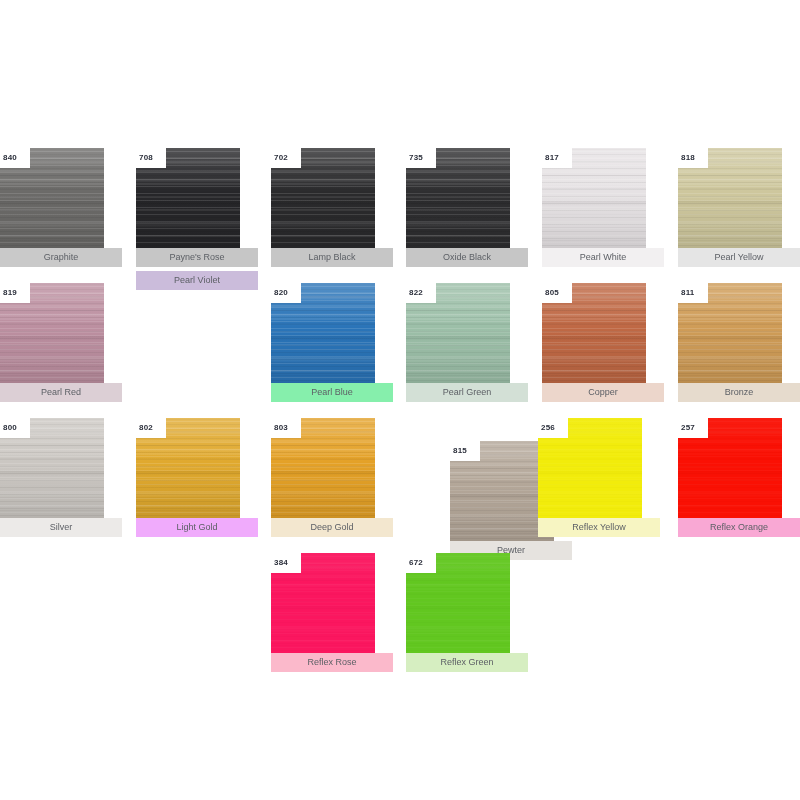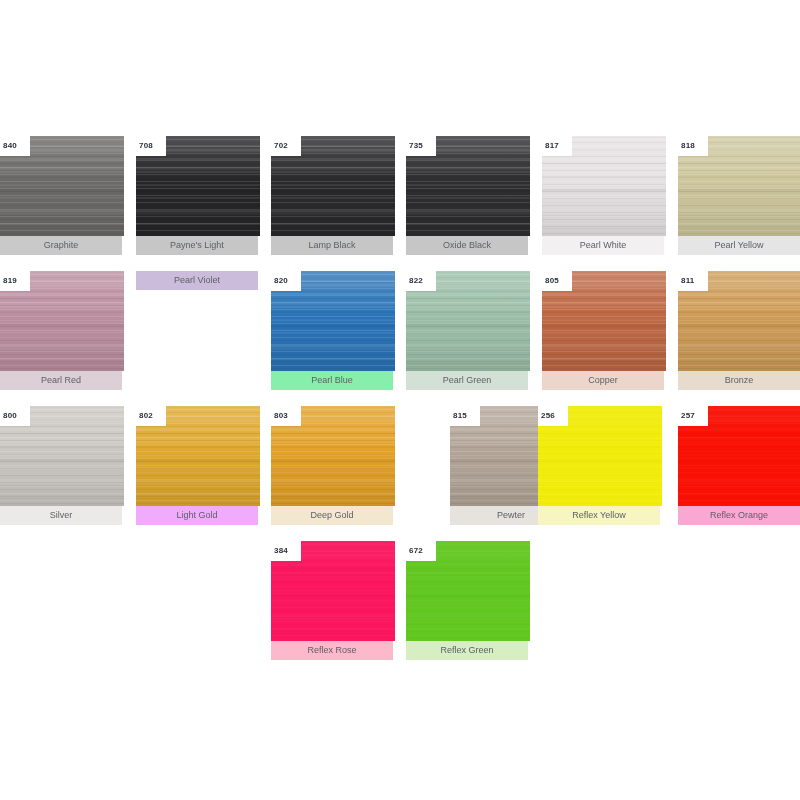--- a/index.html
+++ b/index.html
@@ -22,23 +22,24 @@
   }
 
   
   .swatch-card {
     position: absolute;
     width: 122px;
   }
 
   .swatch-paint {
     position: relative;
-    width: 124px;
+    width: 104px;
     height: 100px;
     overflow: hidden;
+    margin-top: 12px;
   }
 
   
   .paint-base {
     position: absolute;
     inset: 0;
   }
 
   
   .paint-shade {
@@ -169,21 +170,21 @@
       <div class="swatch-paint">
         <div class="paint-base" style="background: rgb(38, 38, 41);"></div>
         <div class="paint-grain"></div>
         <div class="paint-streaks"></div>
         <div class="paint-shade"></div>
         <div class="code-badge">
           <span>708</span>
         </div>
       </div>
       <div class="swatch-label" style="background: rgb(198, 198, 198);">
-        <span>Payne's Light</span>
+        <span>Payne's Rose</span>
       </div>
     </div>
     <div class="swatch-card" style="left: 271px; top: 136px;">
       <div class="swatch-paint">
         <div class="paint-base" style="background: rgb(42, 42, 44);"></div>
         <div class="paint-grain"></div>
         <div class="paint-streaks"></div>
         <div class="paint-shade"></div>
         <div class="code-badge">
           <span>702</span>
@@ -345,21 +346,21 @@
         <div class="paint-streaks"></div>
         <div class="paint-shade"></div>
         <div class="code-badge">
           <span>803</span>
         </div>
       </div>
       <div class="swatch-label" style="background: rgb(243, 231, 207);">
         <span>Deep Gold</span>
       </div>
     </div>
-    <div class="swatch-card" style="left: 406px; top: 406px; padding-left: 44px;">
+    <div class="swatch-card" style="left: 406px; top: 429px; padding-left: 44px;">
       <div class="swatch-paint">
         <div class="paint-base" style="background: rgb(179, 166, 152);"></div>
         <div class="paint-grain"></div>
         <div class="paint-streaks"></div>
         <div class="paint-shade"></div>
         <div class="code-badge">
           <span>815</span>
         </div>
       </div>
       <div class="swatch-label" style="background: rgb(230, 227, 223);">

